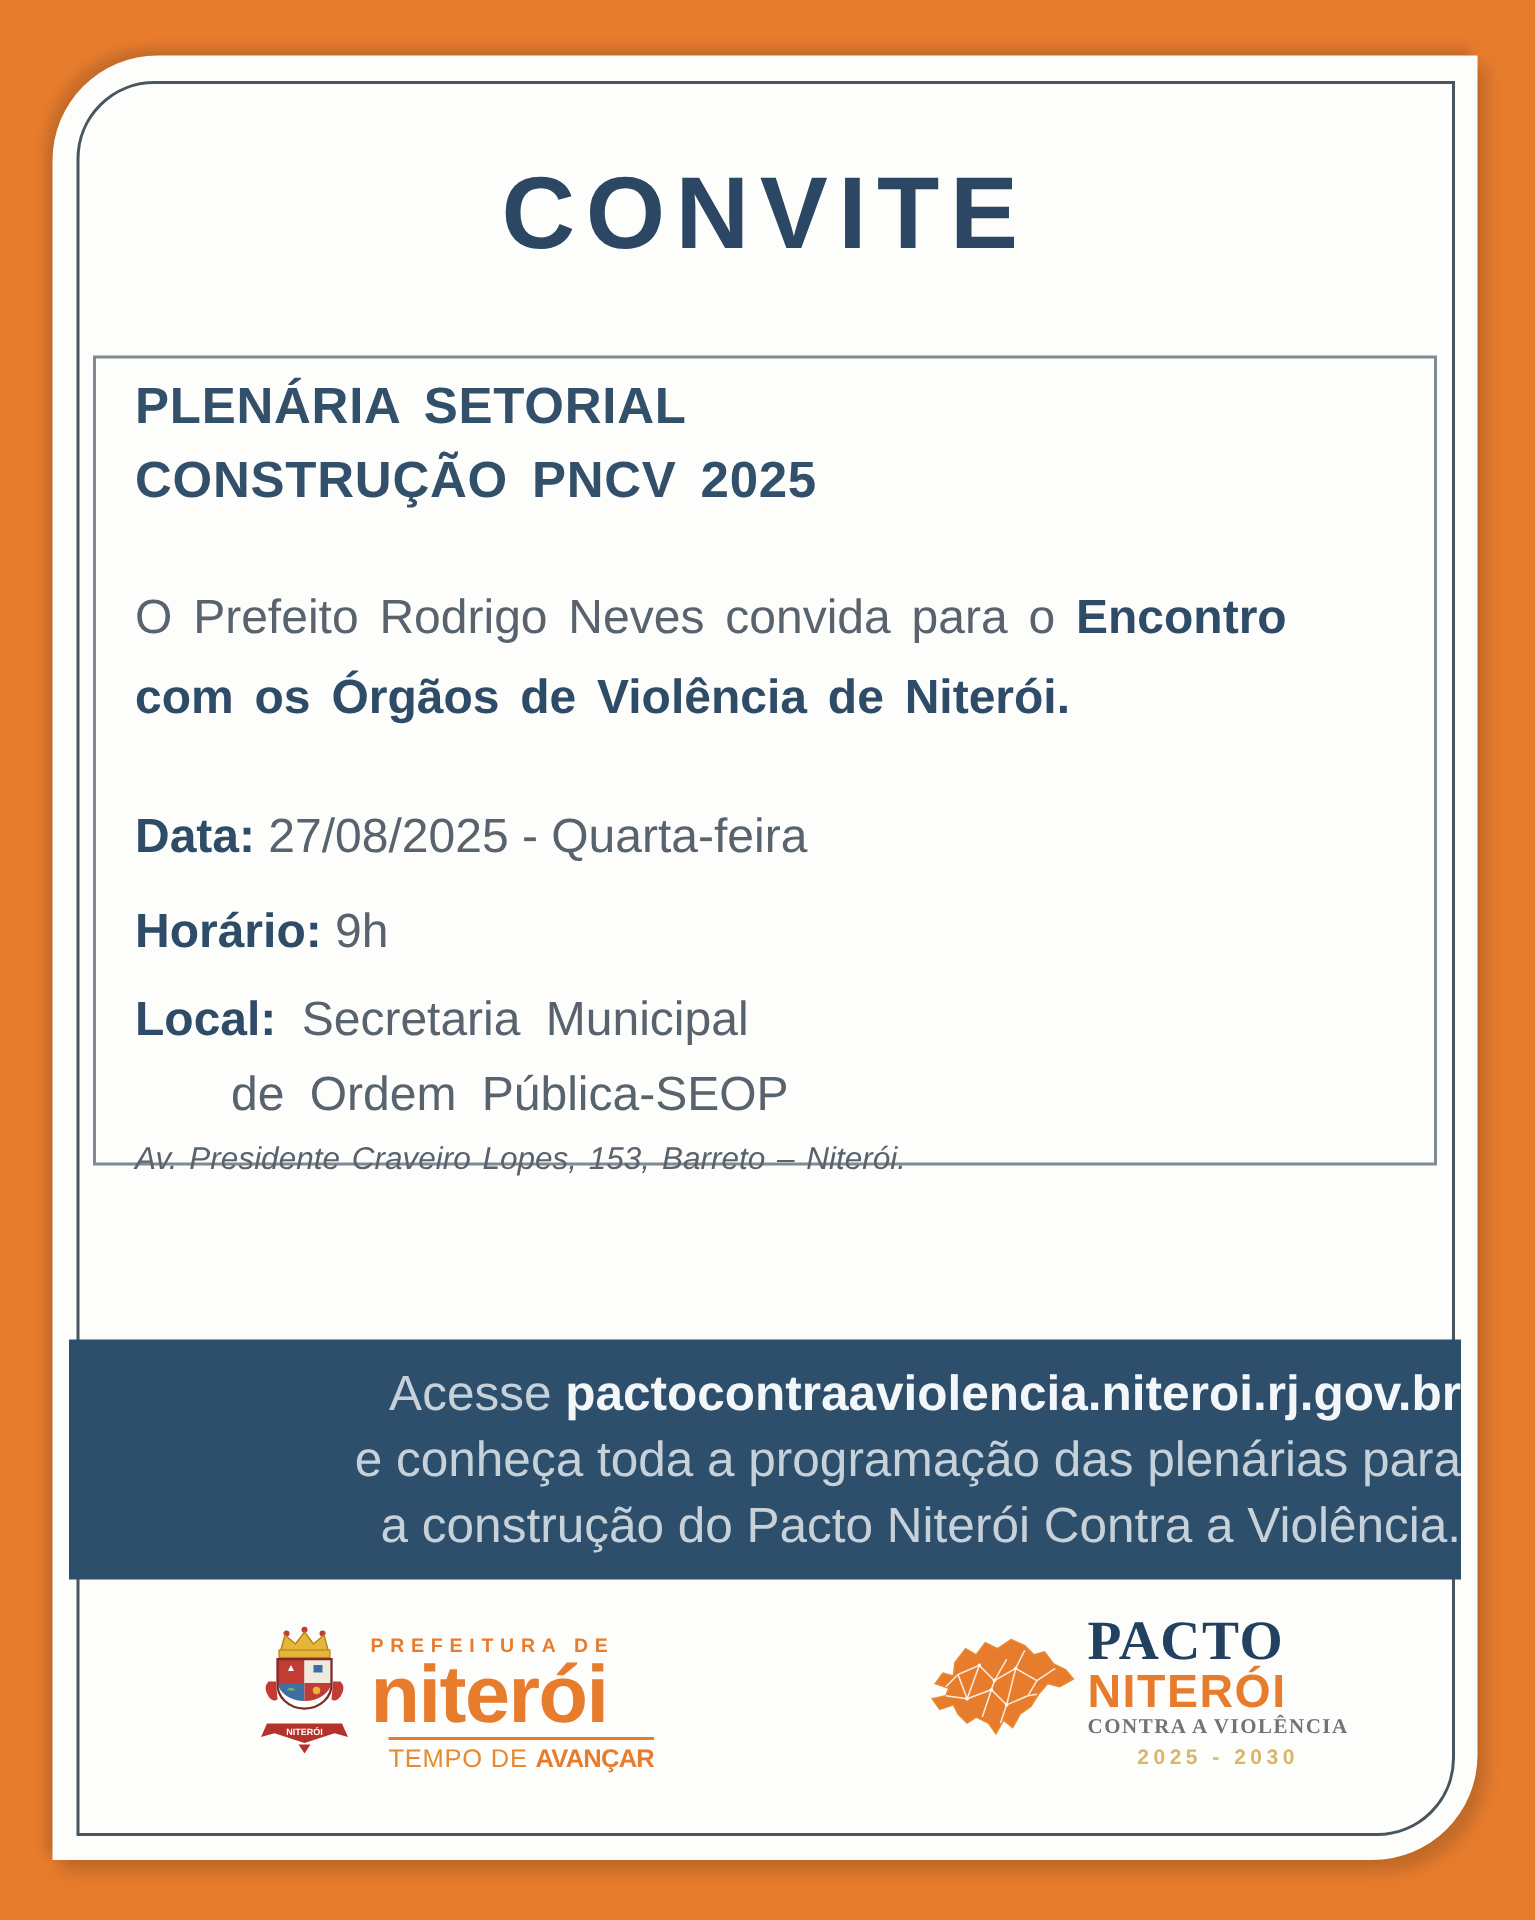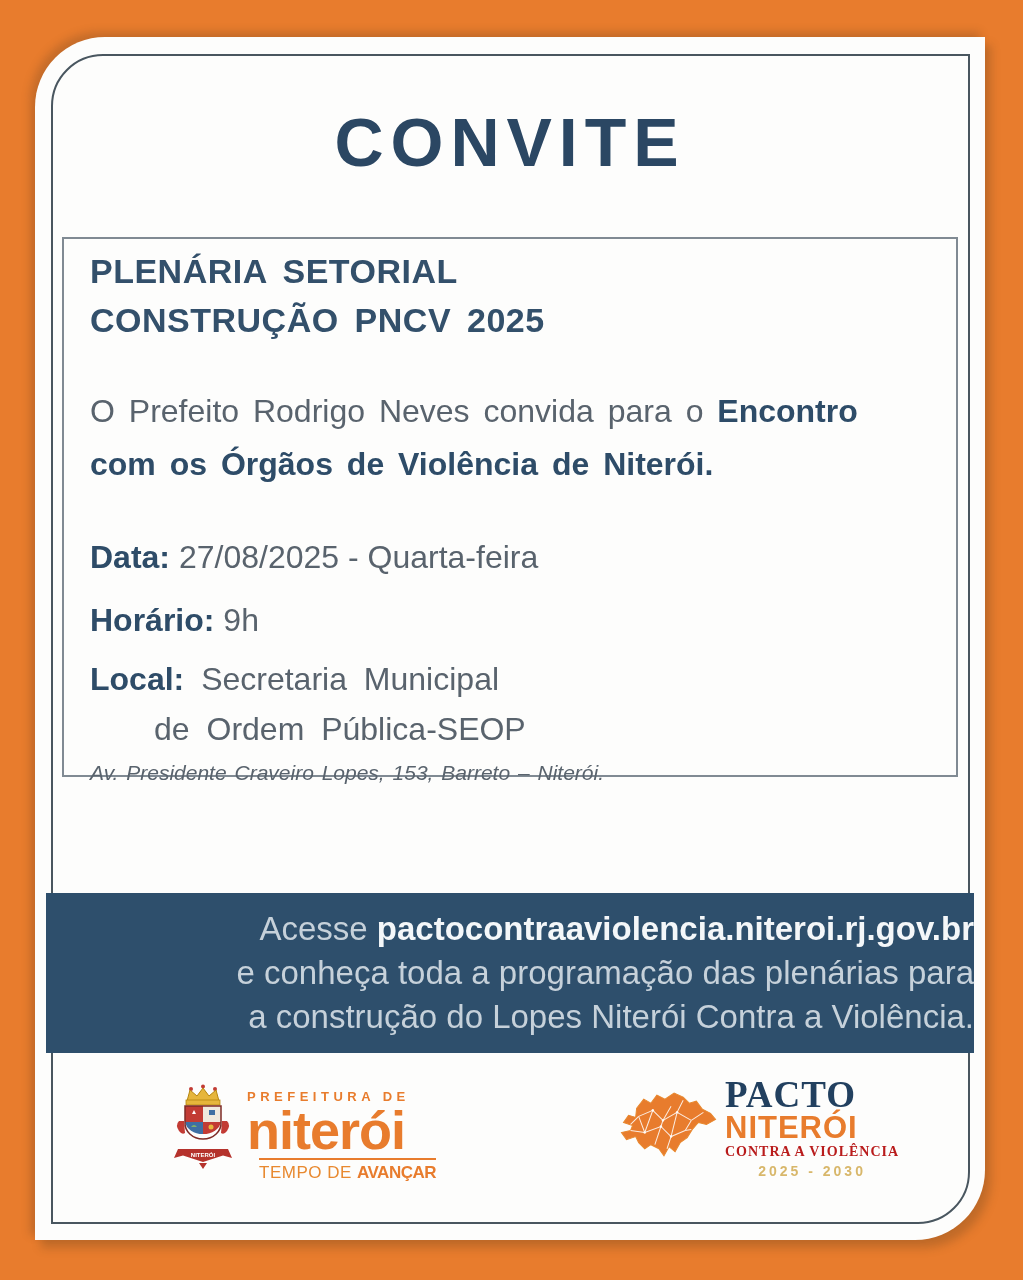--- a/index.html
+++ b/index.html
@@ -67,21 +67,21 @@
   .pref-wordmark{font-size:54px;font-weight:800;color:#E87C2D;line-height:52px;letter-spacing:-1px;}
   .pref-rule{border-top:2px solid #E87C2D;margin:2px 0 3px 12px;}
   .pref-slogan{font-size:17px;color:#E8892F;letter-spacing:.5px;margin-left:12px;}
   .pref-slogan b{color:#E87C2D;letter-spacing:-.5px;}
   
   .logo-right{position:absolute;left:580px;top:1040px;display:flex;align-items:center;}
   .nmap{width:104px;height:86px;flex:0 0 auto;}
   .pacto-col{margin-left:6px;}
   .pacto-w1{font-family:"Liberation Serif", serif;font-size:37px;font-weight:bold;color:#22405F;letter-spacing:1px;line-height:36px;}
   .pacto-w2{font-size:31px;font-weight:800;color:#E87C2D;letter-spacing:1px;line-height:30px;}
-  .pacto-w3{font-family:"Liberation Serif", serif;font-size:14px;font-weight:bold;color:#b91c1c;letter-spacing:1px;line-height:18px;}
+  .pacto-w3{font-family:"Liberation Serif", serif;font-size:14px;font-weight:bold;color:#737373;letter-spacing:1px;line-height:18px;}
   .pacto-w4{font-size:14px;font-weight:bold;color:#D8B76A;letter-spacing:3px;text-align:center;line-height:20px;}
 </style>
 </head>
 <body>
 
 <div class="card">
   <div class="outline"></div>
 
   <div class="title">CONVITE</div>
 
@@ -113,21 +113,21 @@
       </div>
       <div class="indent">de Ordem Pública-SEOP</div>
     </div>
 
     <div class="eb-address">Av. Presidente Craveiro Lopes, 153, Barreto – Niterói.</div>
   </div>
 
   <div class="banner">
     <div><span>Acesse </span><span class="url">pactocontraaviolencia.niteroi.rj.gov.br</span></div>
     <div>e conheça toda a programação das plenárias para</div>
-    <div>a construção do Lopes Niterói Contra a Violência.</div>
+    <div>a construção do Pacto Niterói Contra a Violência.</div>
   </div>
 
   <div class="logo-left">
     <svg class="crest" viewBox="0 0 60 92">
 
       <circle cx="18" cy="6" r="2" fill="#C23B34"></circle>
       <circle cx="30" cy="3.5" r="2" fill="#C23B34"></circle>
       <circle cx="42" cy="6" r="2" fill="#C23B34"></circle>
       <path d="M14,18 L17,7 L24,13 L30,5 L36,13 L43,7 L46,18 Z" fill="#E6B63C" stroke="#B5860F" stroke-width="1"></path>
       <rect x="13" y="17" width="34" height="5" fill="#E6B63C" stroke="#B5860F" stroke-width="0.8"></rect>

